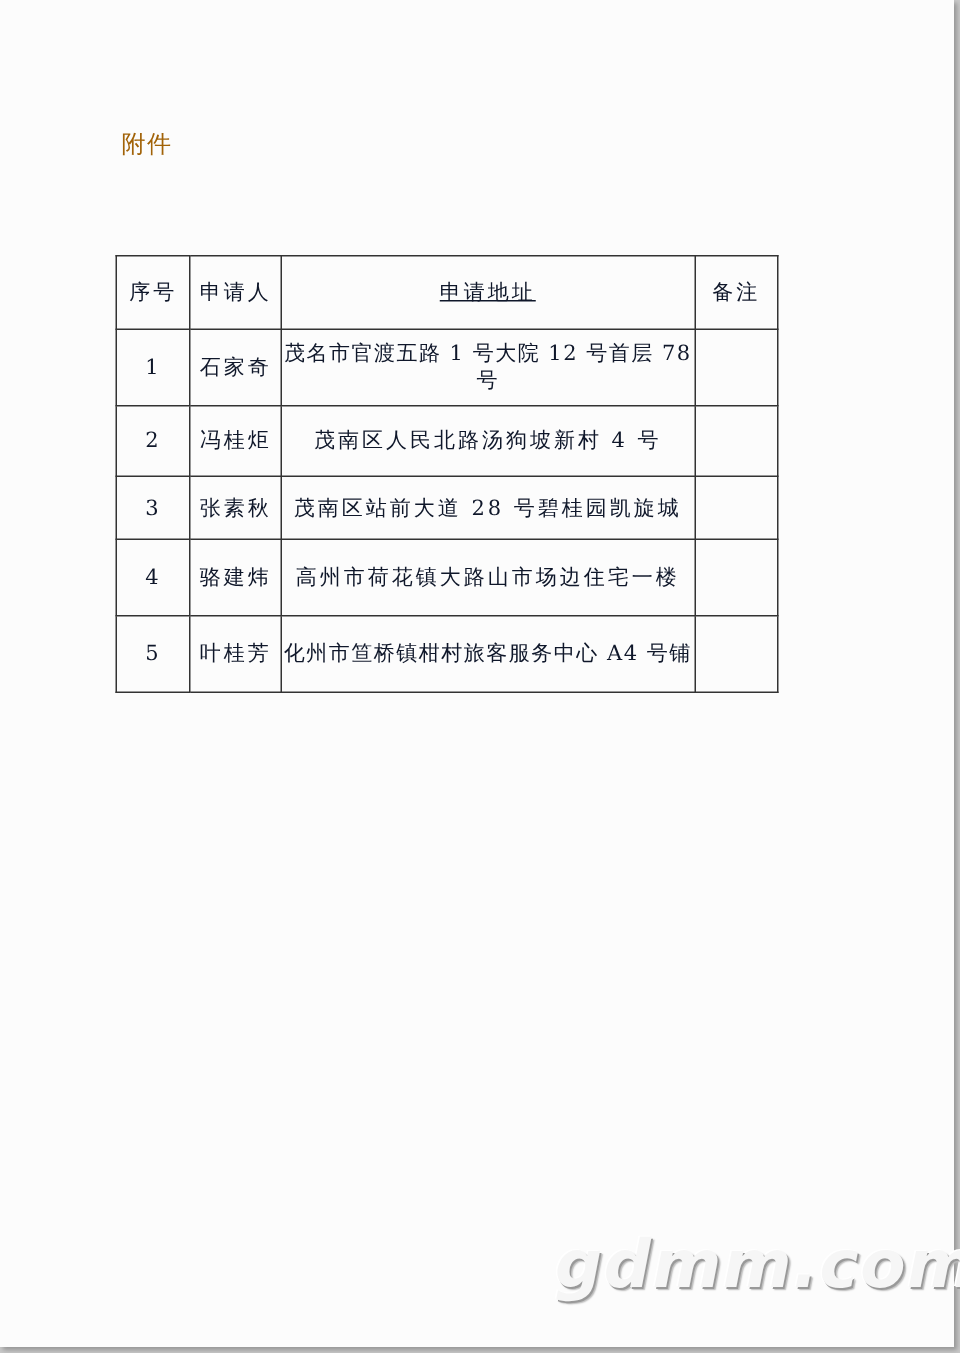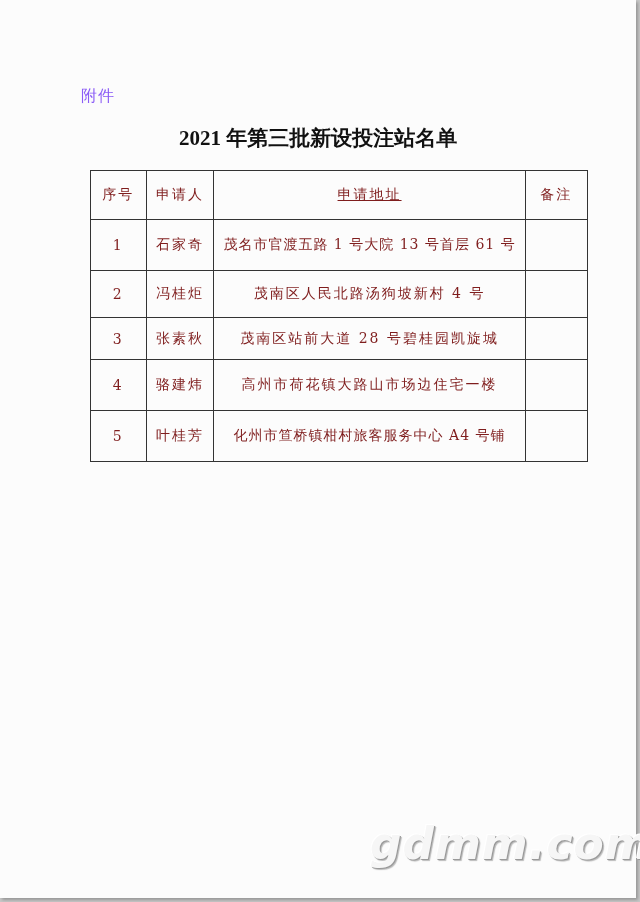--- a/index.html
+++ b/index.html
@@ -1,46 +1,45 @@
 <!DOCTYPE html>
 <html><head>
 <meta charset="utf-8">
 <style>
   html, body { margin:0; padding:0; }
   body { width:640px; height:902px; background:#c8c8c8; position:relative; overflow:hidden; font-family:"DejaVu Serif","Liberation Serif",serif; }
   .page { position:absolute; left:0; top:0; width:636px; height:898px; background:#fcfcfc; box-shadow: 2px 2px 3px rgba(0,0,0,0.25); }
-  .attach { position:absolute; left:81px; top:86px; font-size:16px; color:#8b5cf6; letter-spacing:1px; }
+  .attach { position:absolute; left:81px; top:86px; font-size:16px; color:#a16207; letter-spacing:1px; }
   .title { position:absolute; left:0; width:636px; top:124px; text-align:center; font-size:21px; font-weight:bold; color:#111; font-family:"Liberation Serif","DejaVu Serif",serif; }
-  table.list { position:absolute; left:90px; top:170px; border-collapse:collapse; width:498px; font-size:14px; color:#7f1d1d; }
+  table.list { position:absolute; left:77px; top:170px; border-collapse:collapse; width:442px; font-size:14px; color:#0f172a; }
   table.list td, table.list th { border:1px solid #333; text-align:center; padding:0; font-weight:normal; letter-spacing:2px; }
   table.list th { height:48px; }
   .c1 { width:49px; } .c2 { width:60px; } .c3 { width:279px;text-decoration:underline; } .c4 { width:55px; }
   .watermark { position:absolute; left:370px; top:818px; font-family:"DejaVu Sans","Liberation Sans",sans-serif; font-size:44px; font-style:italic; color:#f6f6f6; text-shadow: 1px 1px 0 #999, 2px 2px 1px #bbb, -1px -1px 0 #fff; letter-spacing:1px;font-weight:bold; }
 </style>
 </head>
 <body>
 
 <div class="page">
   <div class="attach">附件</div>
-  <div class="title">2021 年第三批新设投注站名单</div>
 
   <table class="list">
     <thead>
       <tr>
         <th class="c1">序号</th>
         <th class="c2">申请人</th>
         <th class="c3">申请地址</th>
         <th class="c4">备注</th>
       </tr>
     </thead>
     <tbody>
       <tr style="height:51px">
         <td>1</td>
         <td>石家奇</td>
-        <td style="letter-spacing:1px">茂名市官渡五路 1 号大院 13 号首层 61 号</td>
+        <td style="letter-spacing:1px">茂名市官渡五路 1 号大院 12 号首层 78 号</td>
         <td></td>
       </tr>
       <tr style="height:47px">
         <td>2</td>
         <td>冯桂炬</td>
         <td>茂南区人民北路汤狗坡新村 4 号</td>
         <td></td>
       </tr>
       <tr style="height:42px">
         <td>3</td>

